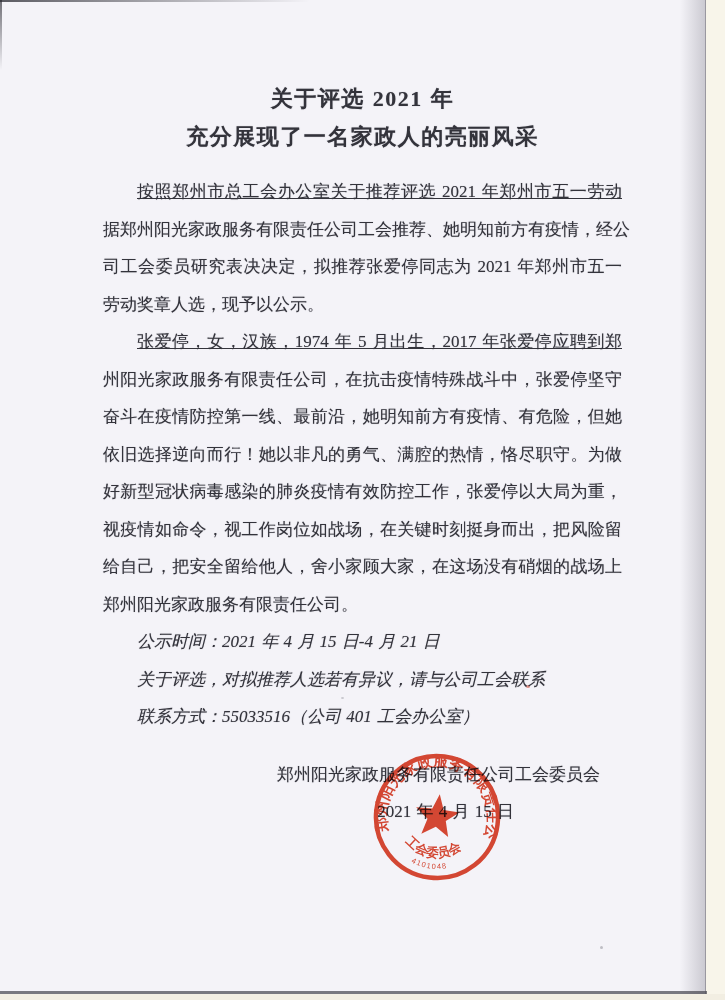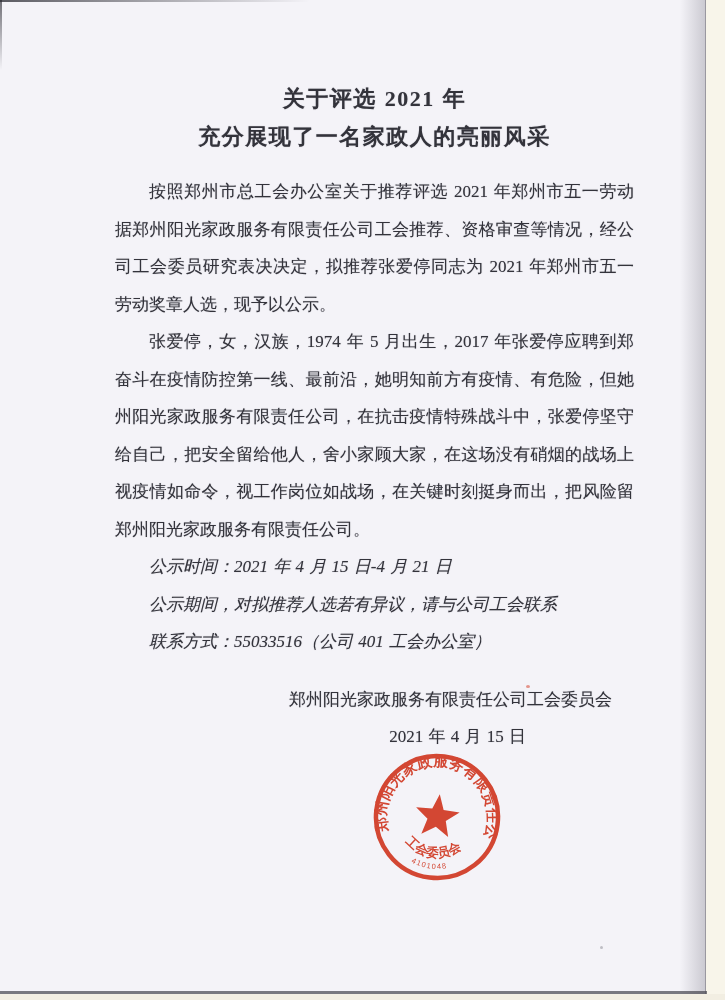--- a/index.html
+++ b/index.html
@@ -22,28 +22,28 @@
   .edge-left-line{position:absolute;top:0;left:0;width:2px;height:70px;
     background:linear-gradient(to bottom,rgba(40,40,48,.65),rgba(40,40,48,0));}
   .speck-red{position:absolute;left:526px;top:685px;width:4px;height:3px;border-radius:50%;
     background:rgba(215,70,50,.55);}
   .speck-gray1{position:absolute;left:600px;top:946px;width:3px;height:3px;border-radius:50%;
     background:rgba(110,110,120,.4);}
   .speck-gray2{position:absolute;left:341px;top:697px;width:3px;height:2px;border-radius:50%;
     background:rgba(120,120,130,.35);}
 
   
-  .doc{position:absolute;left:115px;top:80px;width:519px;
+  .doc{position:absolute;left:103px;top:80px;width:519px;
     color:#33333b;font-size:17px;line-height:37.5px;word-spacing:1px;
     text-shadow:0 0 1px rgba(50,50,62,.38);}
   .title{font-weight:bold;font-size:22px;letter-spacing:1.5px;text-align:center;
     white-space:nowrap;}
   .title-gap{height:18px;}
   .line{text-align:justify;text-align-last:justify;white-space:nowrap;}
-  .line.first{padding-left:34px;}
+  .line.first{padding-left:34px;text-decoration:underline;}
   .line.last{text-align-last:left;white-space:normal;}
   .info{padding-left:34px;white-space:nowrap;font-style:italic;}
   .closing{margin-top:20px;}
   .signature{text-align:right;padding-right:22px;white-space:nowrap;}
   .dateline{text-align:right;padding-right:108px;white-space:nowrap;}
 
   
   .seal{position:absolute;left:367px;top:747px;width:140px;height:140px;
     mix-blend-mode:multiply;opacity:.92;filter:blur(.2px);}
   .seal text{font-family:"Liberation Sans","DejaVu Sans",sans-serif;fill:#da3a22;}
@@ -65,33 +65,35 @@
   <div class="speck-red"></div>
   <div class="speck-gray1"></div>
   <div class="speck-gray2"></div>
 
   <div class="doc">
     <div class="title">关于评选 2021 年</div>
     <div class="title">充分展现了一名家政人的亮丽风采</div>
     <div class="title-gap"></div>
 
     <div class="line first">按照郑州市总工会办公室关于推荐评选 2021 年郑州市五一劳动</div>
-    <div class="line">据郑州阳光家政服务有限责任公司工会推荐、资格审查等情况，经公</div>
+    <div class="line">据郑州阳光家政服务有限责任公司工会推荐、她明知前方有疫情，经公</div>
     <div class="line">司工会委员研究表决决定，拟推荐张爱停同志为 2021 年郑州市五一</div>
     <div class="line last">劳动奖章人选，现予以公示。</div>
 
     <div class="line first">张爱停，女，汉族，1974 年 5 月出生，2017 年张爱停应聘到郑</div>
+    <div class="line">州阳光家政服务有限责任公司，在抗击疫情特殊战斗中，张爱停坚守</div>
     <div class="line">奋斗在疫情防控第一线、最前沿，她明知前方有疫情、有危险，但她</div>
-    <div class="line">州阳光家政服务有限责任公司，在抗击疫情特殊战斗中，张爱停坚守</div>
+    <div class="line">依旧选择逆向而行！她以非凡的勇气、满腔的热情，恪尽职守。为做</div>
+    <div class="line">好新型冠状病毒感染的肺炎疫情有效防控工作，张爱停以大局为重，</div>
+    <div class="line">视疫情如命令，视工作岗位如战场，在关键时刻挺身而出，把风险留</div>
     <div class="line">给自己，把安全留给他人，舍小家顾大家，在这场没有硝烟的战场上</div>
-    <div class="line">视疫情如命令，视工作岗位如战场，在关键时刻挺身而出，把风险留</div>
     <div class="line last">郑州阳光家政服务有限责任公司。</div>
 
     <div class="info">公示时间：2021 年 4 月 15 日-4 月 21 日</div>
-    <div class="info">公示期间，对拟推荐人选若有异议，请与公司工会联系</div>
+    <div class="info">关于评选，对拟推荐人选若有异议，请与公司工会联系</div>
     <div class="info">联系方式：55033516（公司 401 工会办公室）</div>
 
     <div class="closing">
       <div class="signature">郑州阳光家政服务有限责任公司工会委员会</div>
       <div class="dateline">2021 年 4 月 15 日</div>
     </div>
   </div>
 
   <svg class="seal" viewBox="0 0 140 140" aria-hidden="true">
     <g transform="rotate(7 70 70)">

